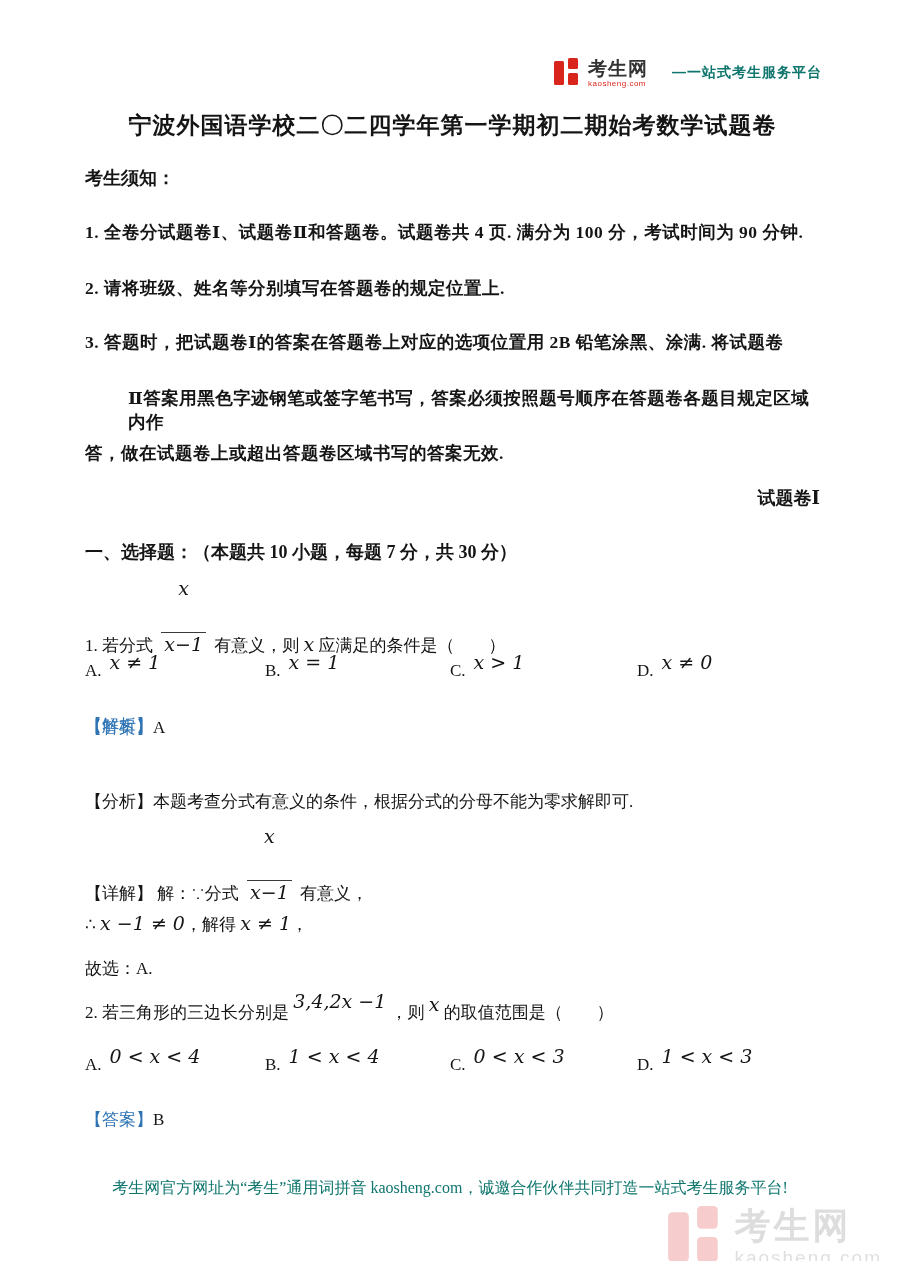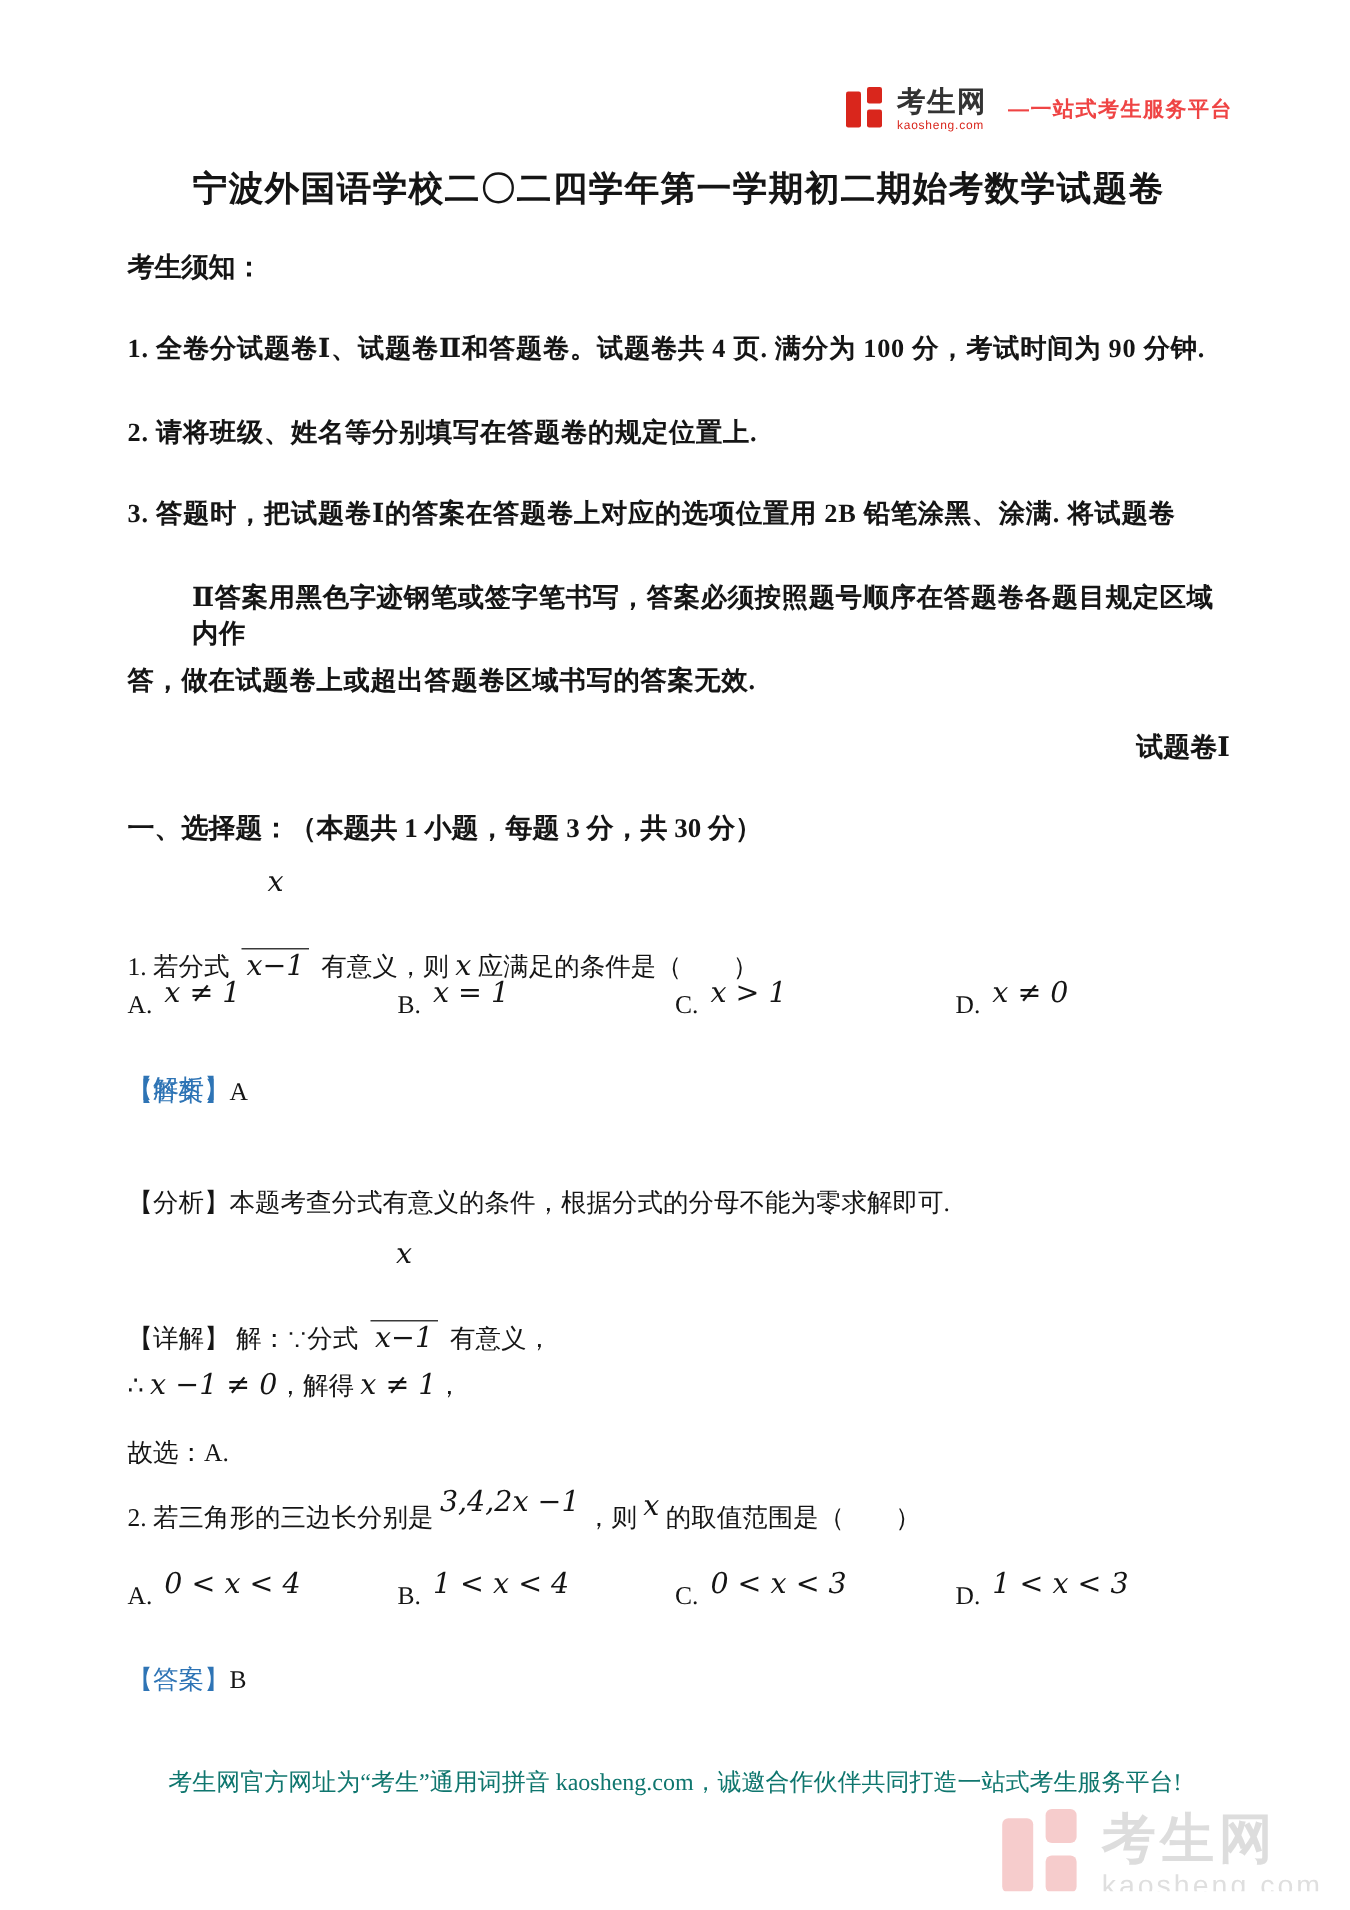--- a/index.html
+++ b/index.html
@@ -10,21 +10,21 @@
     background:#ffffff; overflow:hidden;
   }
   .abs { position:absolute; left:85px; right:80px; }
 
   
   .logo-row { top:58px; left:auto; right:78px; display:flex; align-items:center; gap:8px; }
   .logo-mark { width:26px; height:30px; flex:0 0 auto; }
   .logo-stack { display:flex; flex-direction:column; line-height:1; }
   .logo-cn { font-size:19px; font-weight:bold; color:#333; letter-spacing:1px; font-family:"Liberation Sans",sans-serif; }
   .logo-domain { font-size:8px; color:#d9261c; letter-spacing:.5px; font-family:"Liberation Sans",sans-serif; margin-top:2px; }
-  .logo-tagline { font-size:14px; color:#ef4444; font-weight:bold; letter-spacing:1px; margin-left:6px; font-family:"Liberation Sans",sans-serif; }
+  .logo-tagline { font-size:14px; color:#0f766e; font-weight:bold; letter-spacing:1px; margin-left:16px; font-family:"Liberation Sans",sans-serif; }
 
   
   .title { top:110px; text-align:center; font-size:23px; font-weight:bold; letter-spacing:1px; }
   .notice-heading { top:166px; font-size:18px; font-weight:bold; }
   .notice-line { font-size:17.5px; font-weight:bold; letter-spacing:.5px; }
   .n1 { top:220px; } .n2 { top:276px; }
   .n3a { top:330px; } .n3b { top:386px;margin-left:43px; } .n3c { top:441px; }
   .paper-heading { top:486px; text-align:right; font-size:18px; font-weight:bold; }
   .section-heading { top:540px; font-size:18px; font-weight:bold; }
 
@@ -87,21 +87,21 @@
   <div class="abs title">宁波外国语学校二〇二四学年第一学期初二期始考数学试题卷</div>
 
   <div class="abs notice-heading">考生须知：</div>
   <div class="abs notice-line n1">1. 全卷分试题卷Ⅰ、试题卷Ⅱ和答题卷。试题卷共 4 页. 满分为 100 分，考试时间为 90 分钟.</div>
   <div class="abs notice-line n2">2. 请将班级、姓名等分别填写在答题卷的规定位置上.</div>
   <div class="abs notice-line n3a">3. 答题时，把试题卷Ⅰ的答案在答题卷上对应的选项位置用 2B 铅笔涂黑、涂满. 将试题卷</div>
   <div class="abs notice-line n3b">Ⅱ答案用黑色字迹钢笔或签字笔书写，答案必须按照题号顺序在答题卷各题目规定区域内作</div>
   <div class="abs notice-line n3c">答，做在试题卷上或超出答题卷区域书写的答案无效.</div>
 
   <div class="abs paper-heading">试题卷Ⅰ</div>
-  <div class="abs section-heading">一、选择题：（本题共 1 小题，每题 3 分，共 30 分）</div>
+  <div class="abs section-heading">一、选择题：（本题共 10 小题，每题 7 分，共 30 分）</div>
 
   <div class="abs stem q1-stem">
     <span>1. 若分式</span>
     <span class="math frac"><span class="num">x</span><span class="den">x−1</span></span>
     <span>有意义，则</span>
     <span class="math">x</span>
     <span>应满足的条件是（　　）</span>
   </div>
 
   <div class="abs options q1-options">

